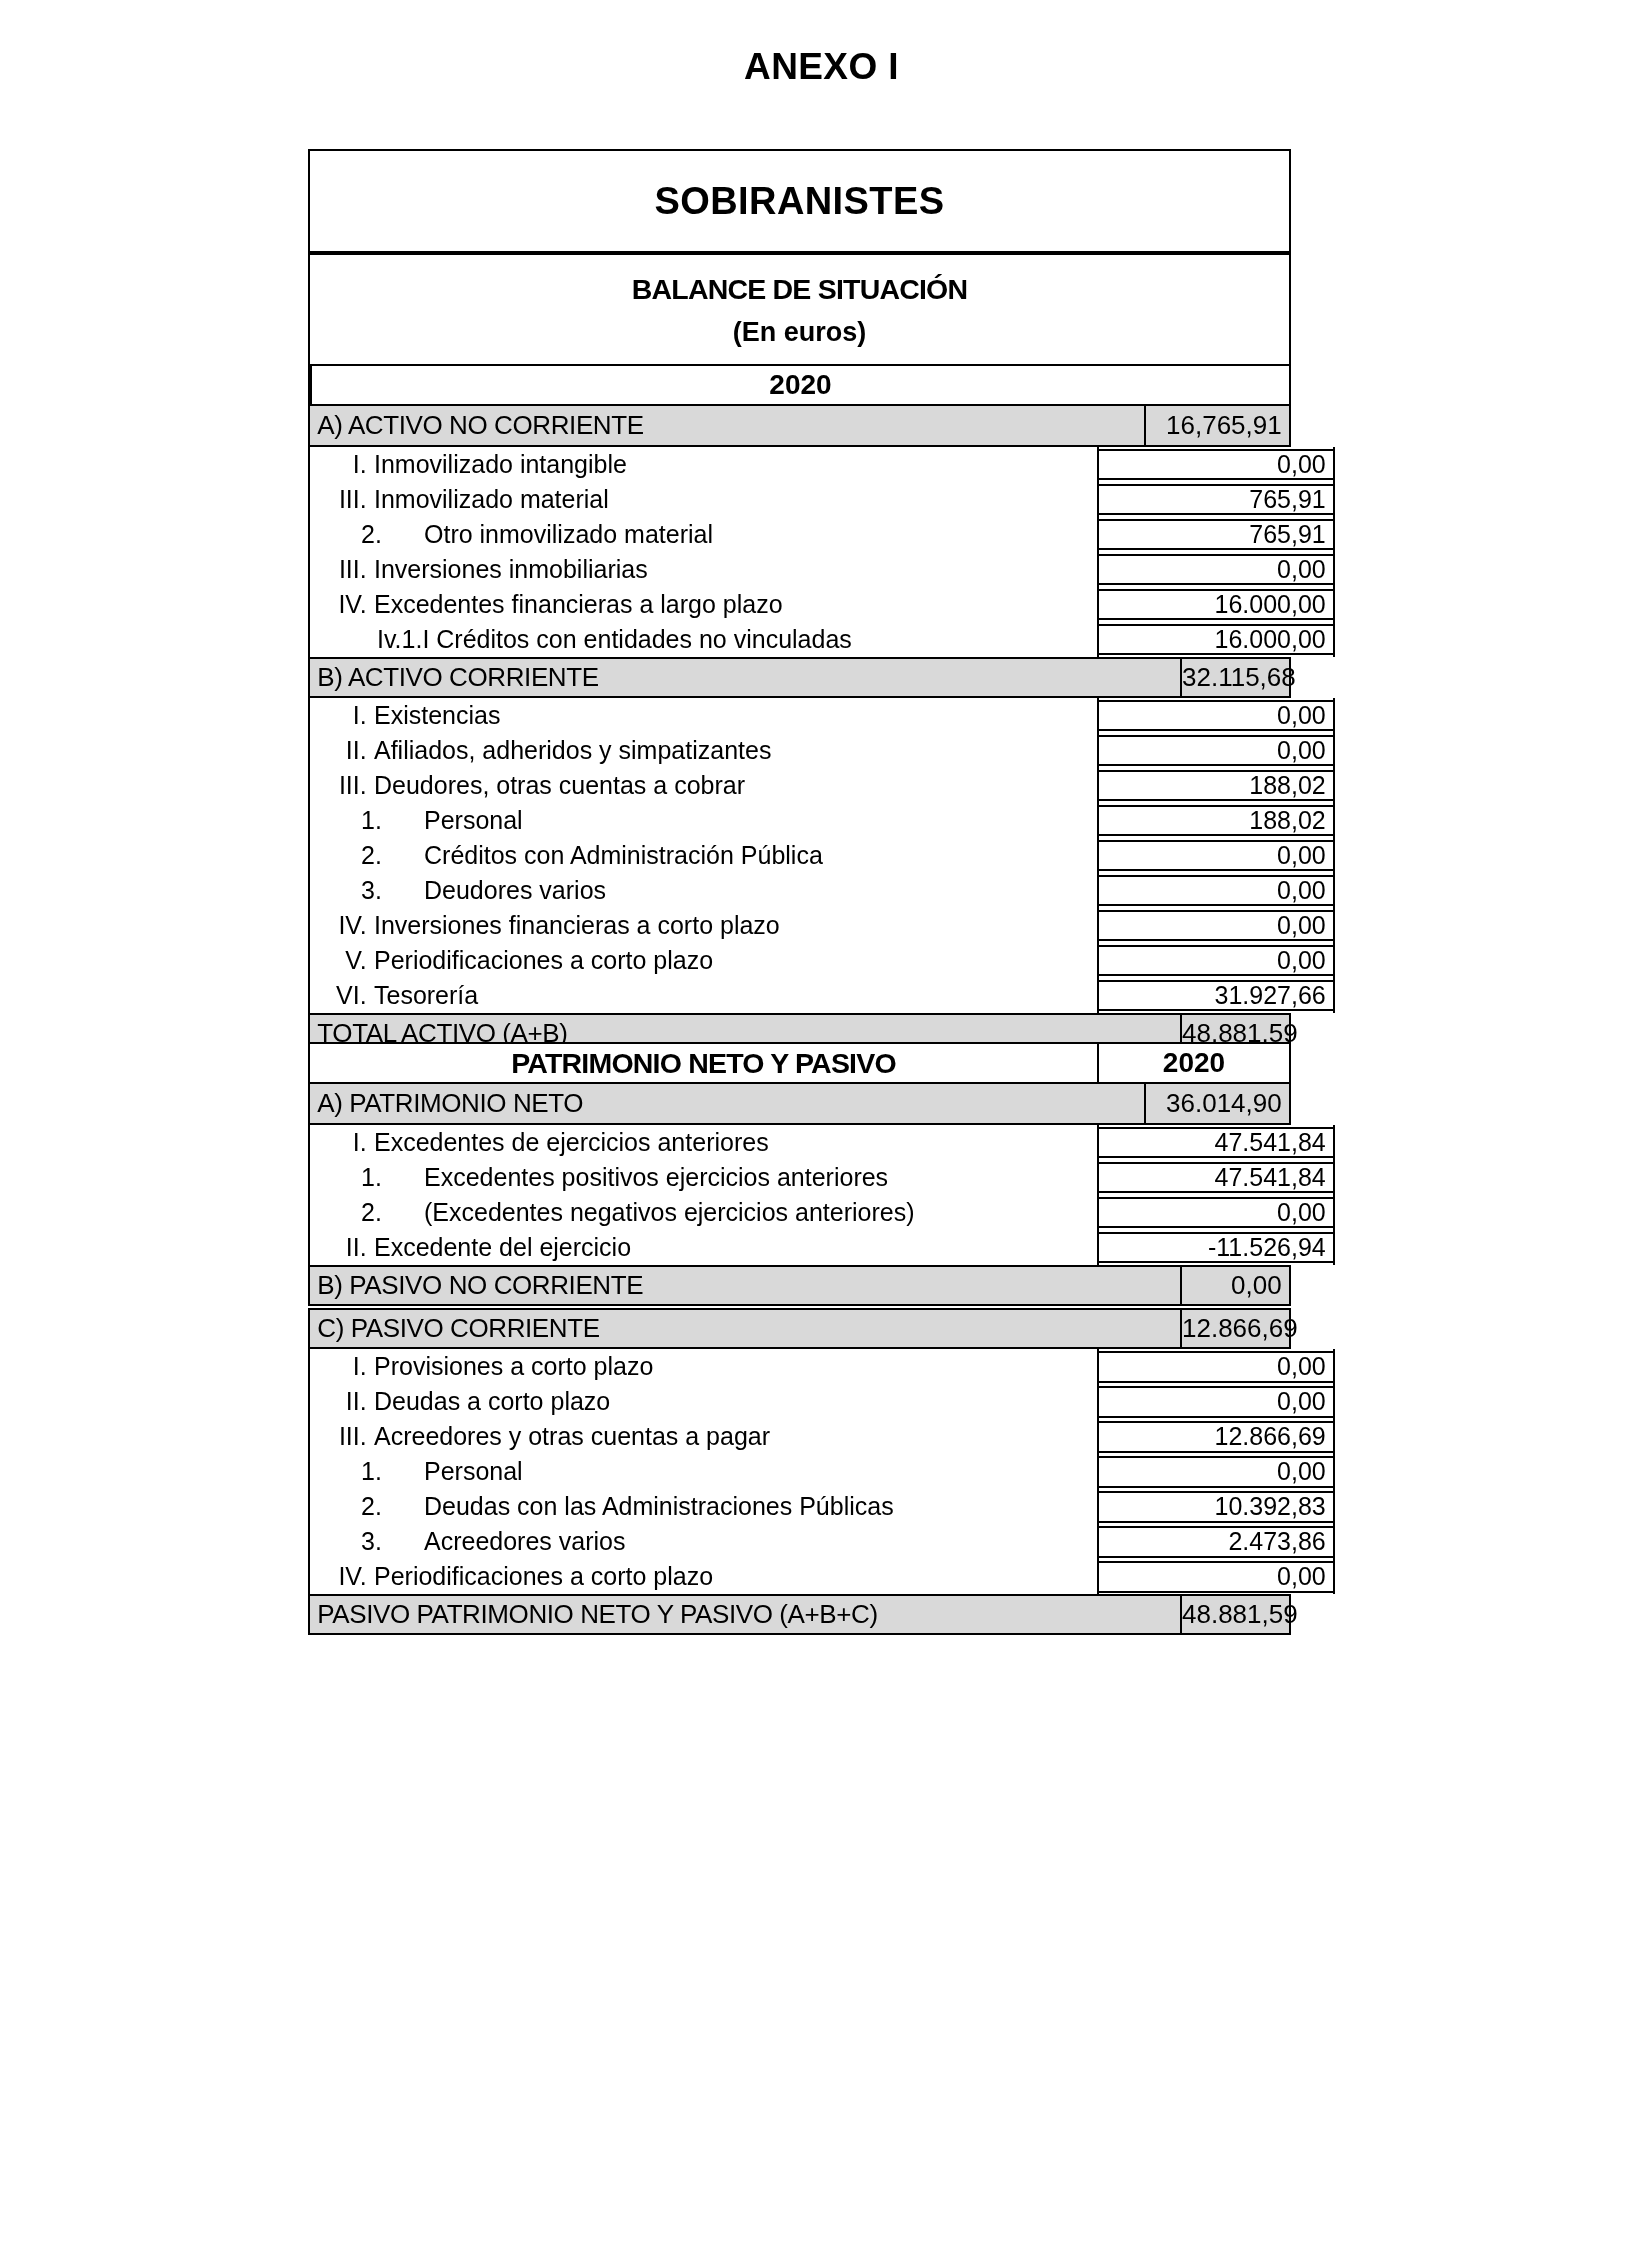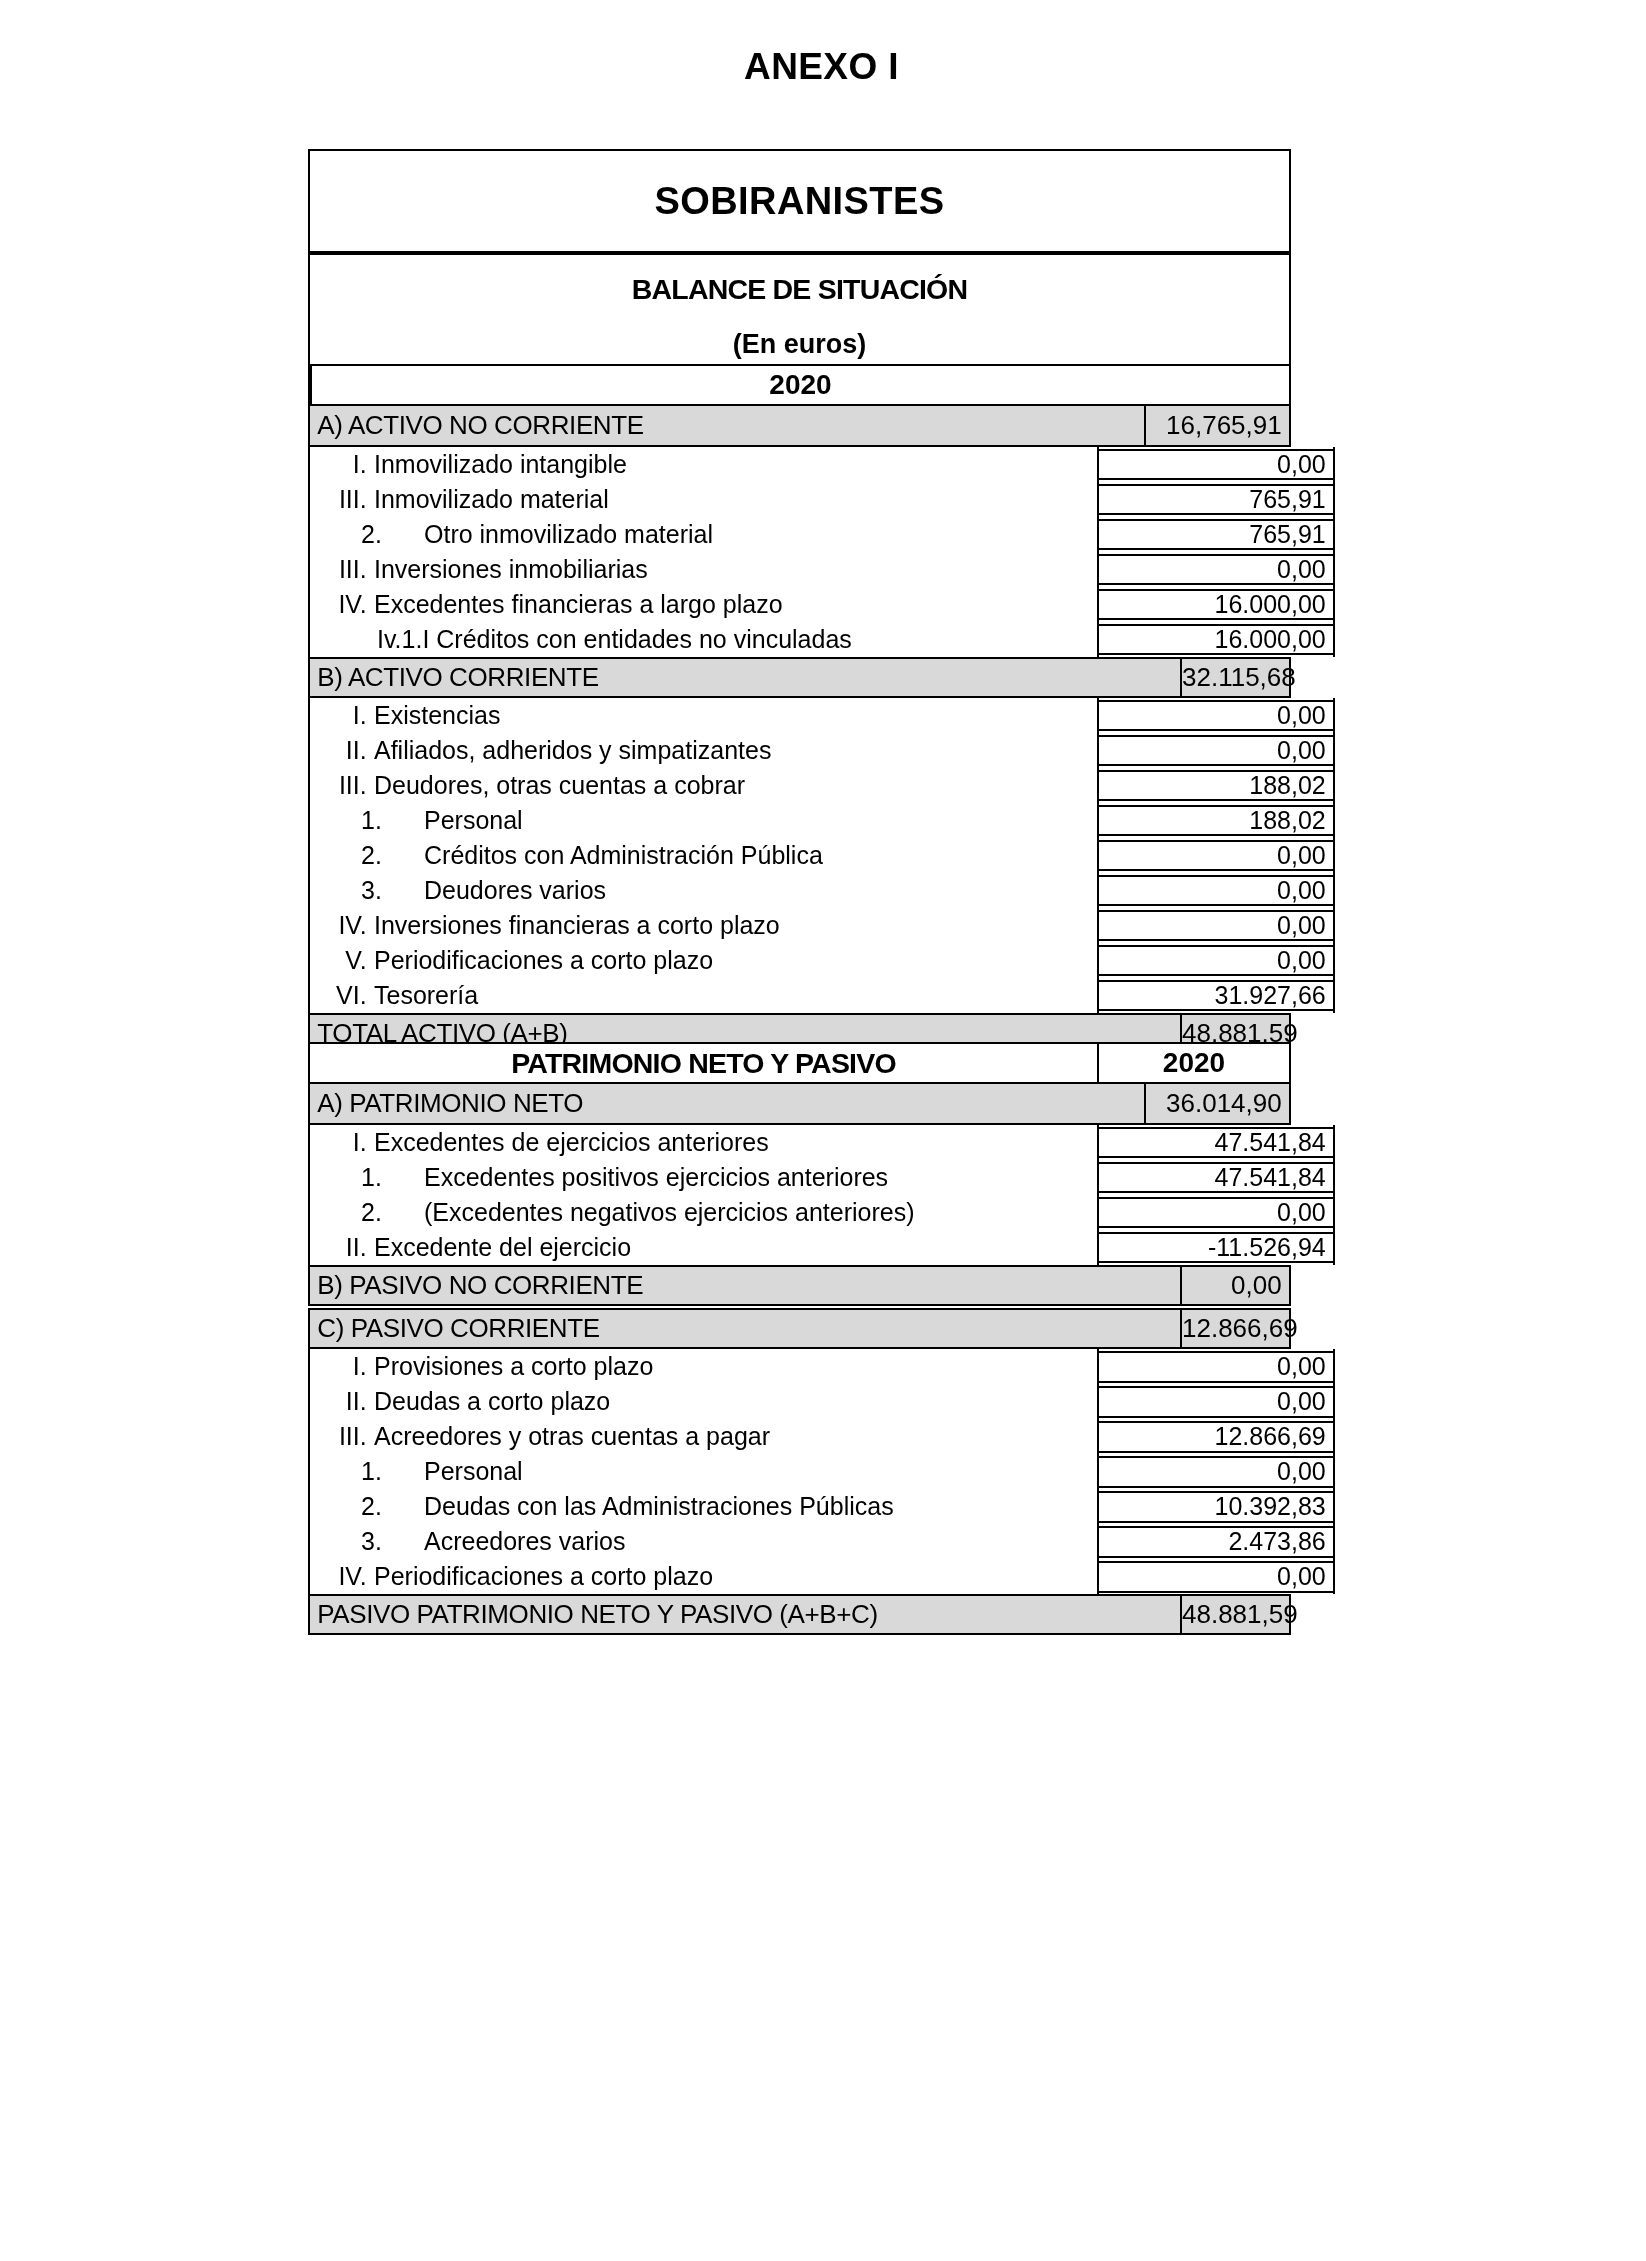--- a/index.html
+++ b/index.html
@@ -26,21 +26,21 @@
   .title-row {
     height: 106px; border: 2.4px solid #000; border-bottom: 4.9px solid #000;
     align-items: center; justify-content: center;
     font-size: 38px; font-weight: 700; letter-spacing: 0.4px;
   }
   .subtitle-row {
     height: 109px; border-left: 2.4px solid #000; border-right: 2.4px solid #000;
     flex-direction: column; align-items: center; padding-top: 18px;
   }
   .doc-title   { font-size: 28.5px; font-weight: 700; letter-spacing: -0.8px; }
-  .doc-subtitle{ font-size: 27px; font-weight: 700; margin-top: 23px; }
+  .doc-subtitle{ font-size: 27px; font-weight: 700; margin-top: 11px; }
 
   .head-row { height: 42px; border: 2.4px solid #000; font-weight: 700; background: #fff; }
   .head-row .lblcol {
     flex: 0 0 787px; display: flex; align-items: center; justify-content: center;
     font-size: 28.5px; letter-spacing: -0.8px;
   }
   .head-row .valcol {
     flex: 1 1 auto; border-left: 2.4px solid #000;
     display: flex; align-items: center; justify-content: center; font-size: 28px;
   }

